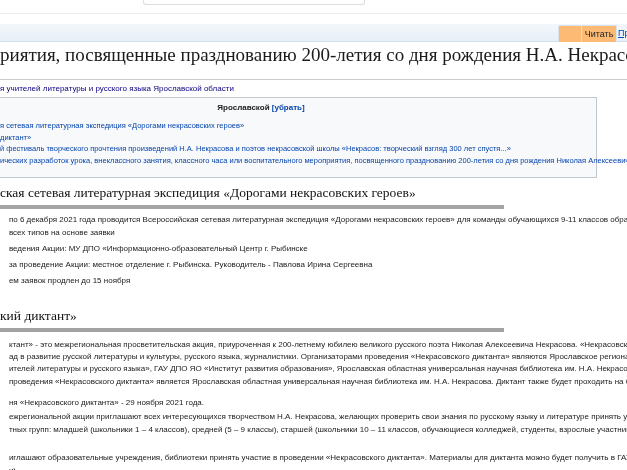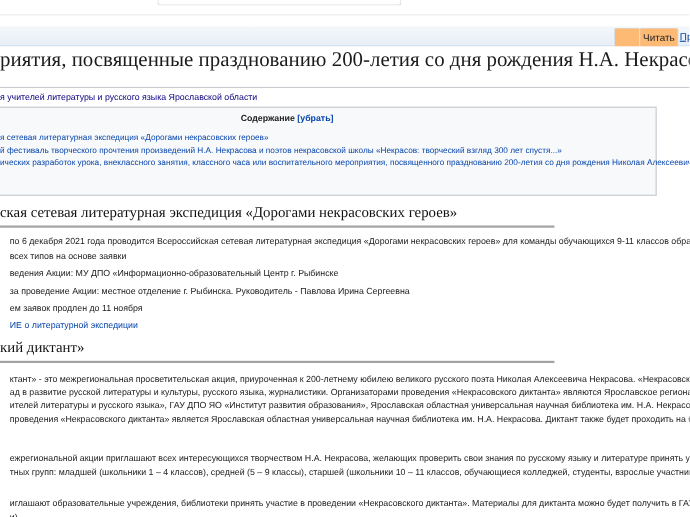--- a/index.html
+++ b/index.html
@@ -34,21 +34,21 @@
   .toc-head { position:absolute; left:0; top:5px; width:100%; text-align:center; font-size:8px; color:#202122; }
   .toc-title { font-weight:bold; }
   .toc-toggle { color:#0645ad; text-decoration:none; font-weight:bold; }
   .toc-items { position:absolute; left:0; top:117px; width:627px; }
   .toc-item { height:11.5px; line-height:11.5px; white-space:pre; overflow:visible; }
   .toc-item a { font-size:7.5px; color:#0645ad; text-decoration:none;margin-top:32px; }
 
   
   .h2 { position:absolute; left:0; width:504px; margin:0; padding-bottom:4px;
         font-family:"Liberation Serif", serif; font-weight:normal; font-size:13.5px;
-        color:#111; border-bottom:2px solid #a3a3a3; white-space:pre; }
+        color:#111; border-bottom:4px solid #a3a3a3; white-space:pre; }
 
   
   .line { position:absolute; left:0; font-size:8px; color:#202122; white-space:pre; }
   .b { font-weight:normal; }
   .lnk { color:#0645ad; text-decoration:none; }
 </style>
 </head>
 <body>
 
 <div id="screen">
@@ -60,64 +60,65 @@
   <div class="tab partial"></div>
   <div class="tab active">Читать</div>
   <a class="tab-link" href="#">Просм</a>
 
   <h1 class="page-title">риятия, посвященные празднованию 200-летия со дня рождения Н.А. Некрасова'''</h1>
   <div class="title-rule"></div>
   <a class="subtitle" href="#">я учителей литературы и русского языка Ярославской области</a>
 
   <div class="toc">
     <div class="toc-head">
-      <span class="toc-title">Содержание</span>
+      <span class="toc-title">Ярославской</span>
       <a class="toc-toggle" href="#">[убрать]</a>
     </div>
   </div>
   <div class="toc-items">
     <div class="toc-item"><a href="#">я сетевая литературная экспедиция «Дорогами некрасовских героев»</a></div>
+    <div class="toc-item"><a href="#">диктант»</a></div>
     <div class="toc-item"><a href="#">й фестиваль творческого прочтения произведений Н.А. Некрасова и поэтов некрасовской школы «Некрасов: творческий взгляд 300 лет спустя...»</a></div>
     <div class="toc-item"><a href="#">ических разработок урока, внеклассного занятия, классного часа или воспитательного мероприятия, посвященного празднованию 200-летия со дня рождения Николая Алексеевича Некрасова</a></div>
   </div>
 
   <h2 class="h2" style="top:185px">ская сетевая литературная экспедиция «Дорогами некрасовских героев»</h2>
 
   <div class="line" style="top:206px">
     <span class="b">по 6 декабря 2021 года</span><span> проводится Всероссийская сетевая литературная экспедиция «Дорогами некрасовских героев» для команды обучающихся 9-11 классов образовательных организаций,</span>
   </div>
   <div class="line" style="top:235px">
     <span class="b">ведения Акции</span><span>: МУ ДПО «Информационно-образовательный Центр г. Рыбинске</span>
   </div>
   <div class="line" style="top:219px">
     <span>всех типов на основе заявки</span>
   </div>
   <div class="line" style="top:251px">
     <span class="b">за проведение Акции</span><span>: местное отделение г. Рыбинска. Руководитель - Павлова Ирина Сергеевна</span>
   </div>
   <div class="line" style="top:267px">
-    <span>ем заявок продлен до 11 ноября</span>
-  </div>
-  <div class="line" style="top:282px">
-    <a class="lnk" href="#">ИЕ о литературной экспедиции</a>
+    <span>ем заявок продлен до 15 ноября</span>
   </div>
 
   <h2 class="h2" style="top:308px">кий диктант»</h2>
 
   <div class="line" style="top:331px">
     <span>ктант» - это межрегиональная просветительская акция, приуроченная к 200-летнему юбилею великого русского поэта Николая Алексеевича Некрасова. «Некрасовский диктант» является данью</span>
   </div>
   <div class="line" style="top:343px">
     <span>ад в развитие русской литературы и культуры, русского языка, журналистики. Организаторами проведения «Некрасовского диктанта» являются Ярославское региональное отделение Общеросс</span>
   </div>
   <div class="line" style="top:355px">
     <span>ителей литературы и русского языка», ГАУ ДПО ЯО «Институт развития образования», Ярославская областная универсальная научная библиотека им. Н.А. Некрасова.</span>
   </div>
   <div class="line" style="top:368px">
     <span>проведения «Некрасовского диктанта» является Ярославская областная универсальная научная библиотека им. Н.А. Некрасова. Диктант также будет проходить на базе ряда районных библиот</span>
+  </div>
+  <div class="line" style="top:389px">
+    <span class="b">ня «Некрасовского диктанта» - 29 ноября 2021 года.</span><span></span>
   </div>
   <div class="line" style="top:403px">
     <span>ежрегиональной акции приглашают всех интересующихся творчеством Н.А. Некрасова, желающих проверить свои знания по русскому языку и литературе принять участие в «Некрасовском дикт</span>
   </div>
   <div class="line" style="top:416px">
     <span>тных групп: младшей (школьники 1 – 4 классов), средней (5 – 9 классы), старшей (школьники 10 – 11 классов, обучающиеся колледжей, студенты, взрослые участники). Тексты включают в себя з</span>
   </div>
   <div class="line" style="top:444px">
     <span>иглашают образовательные учреждения, библиотеки принять участие в проведении «Некрасовского диктанта». Материалы для диктанта можно будет получить в ГАУ ДПО ЯО «Институт развит</span>
   </div>

